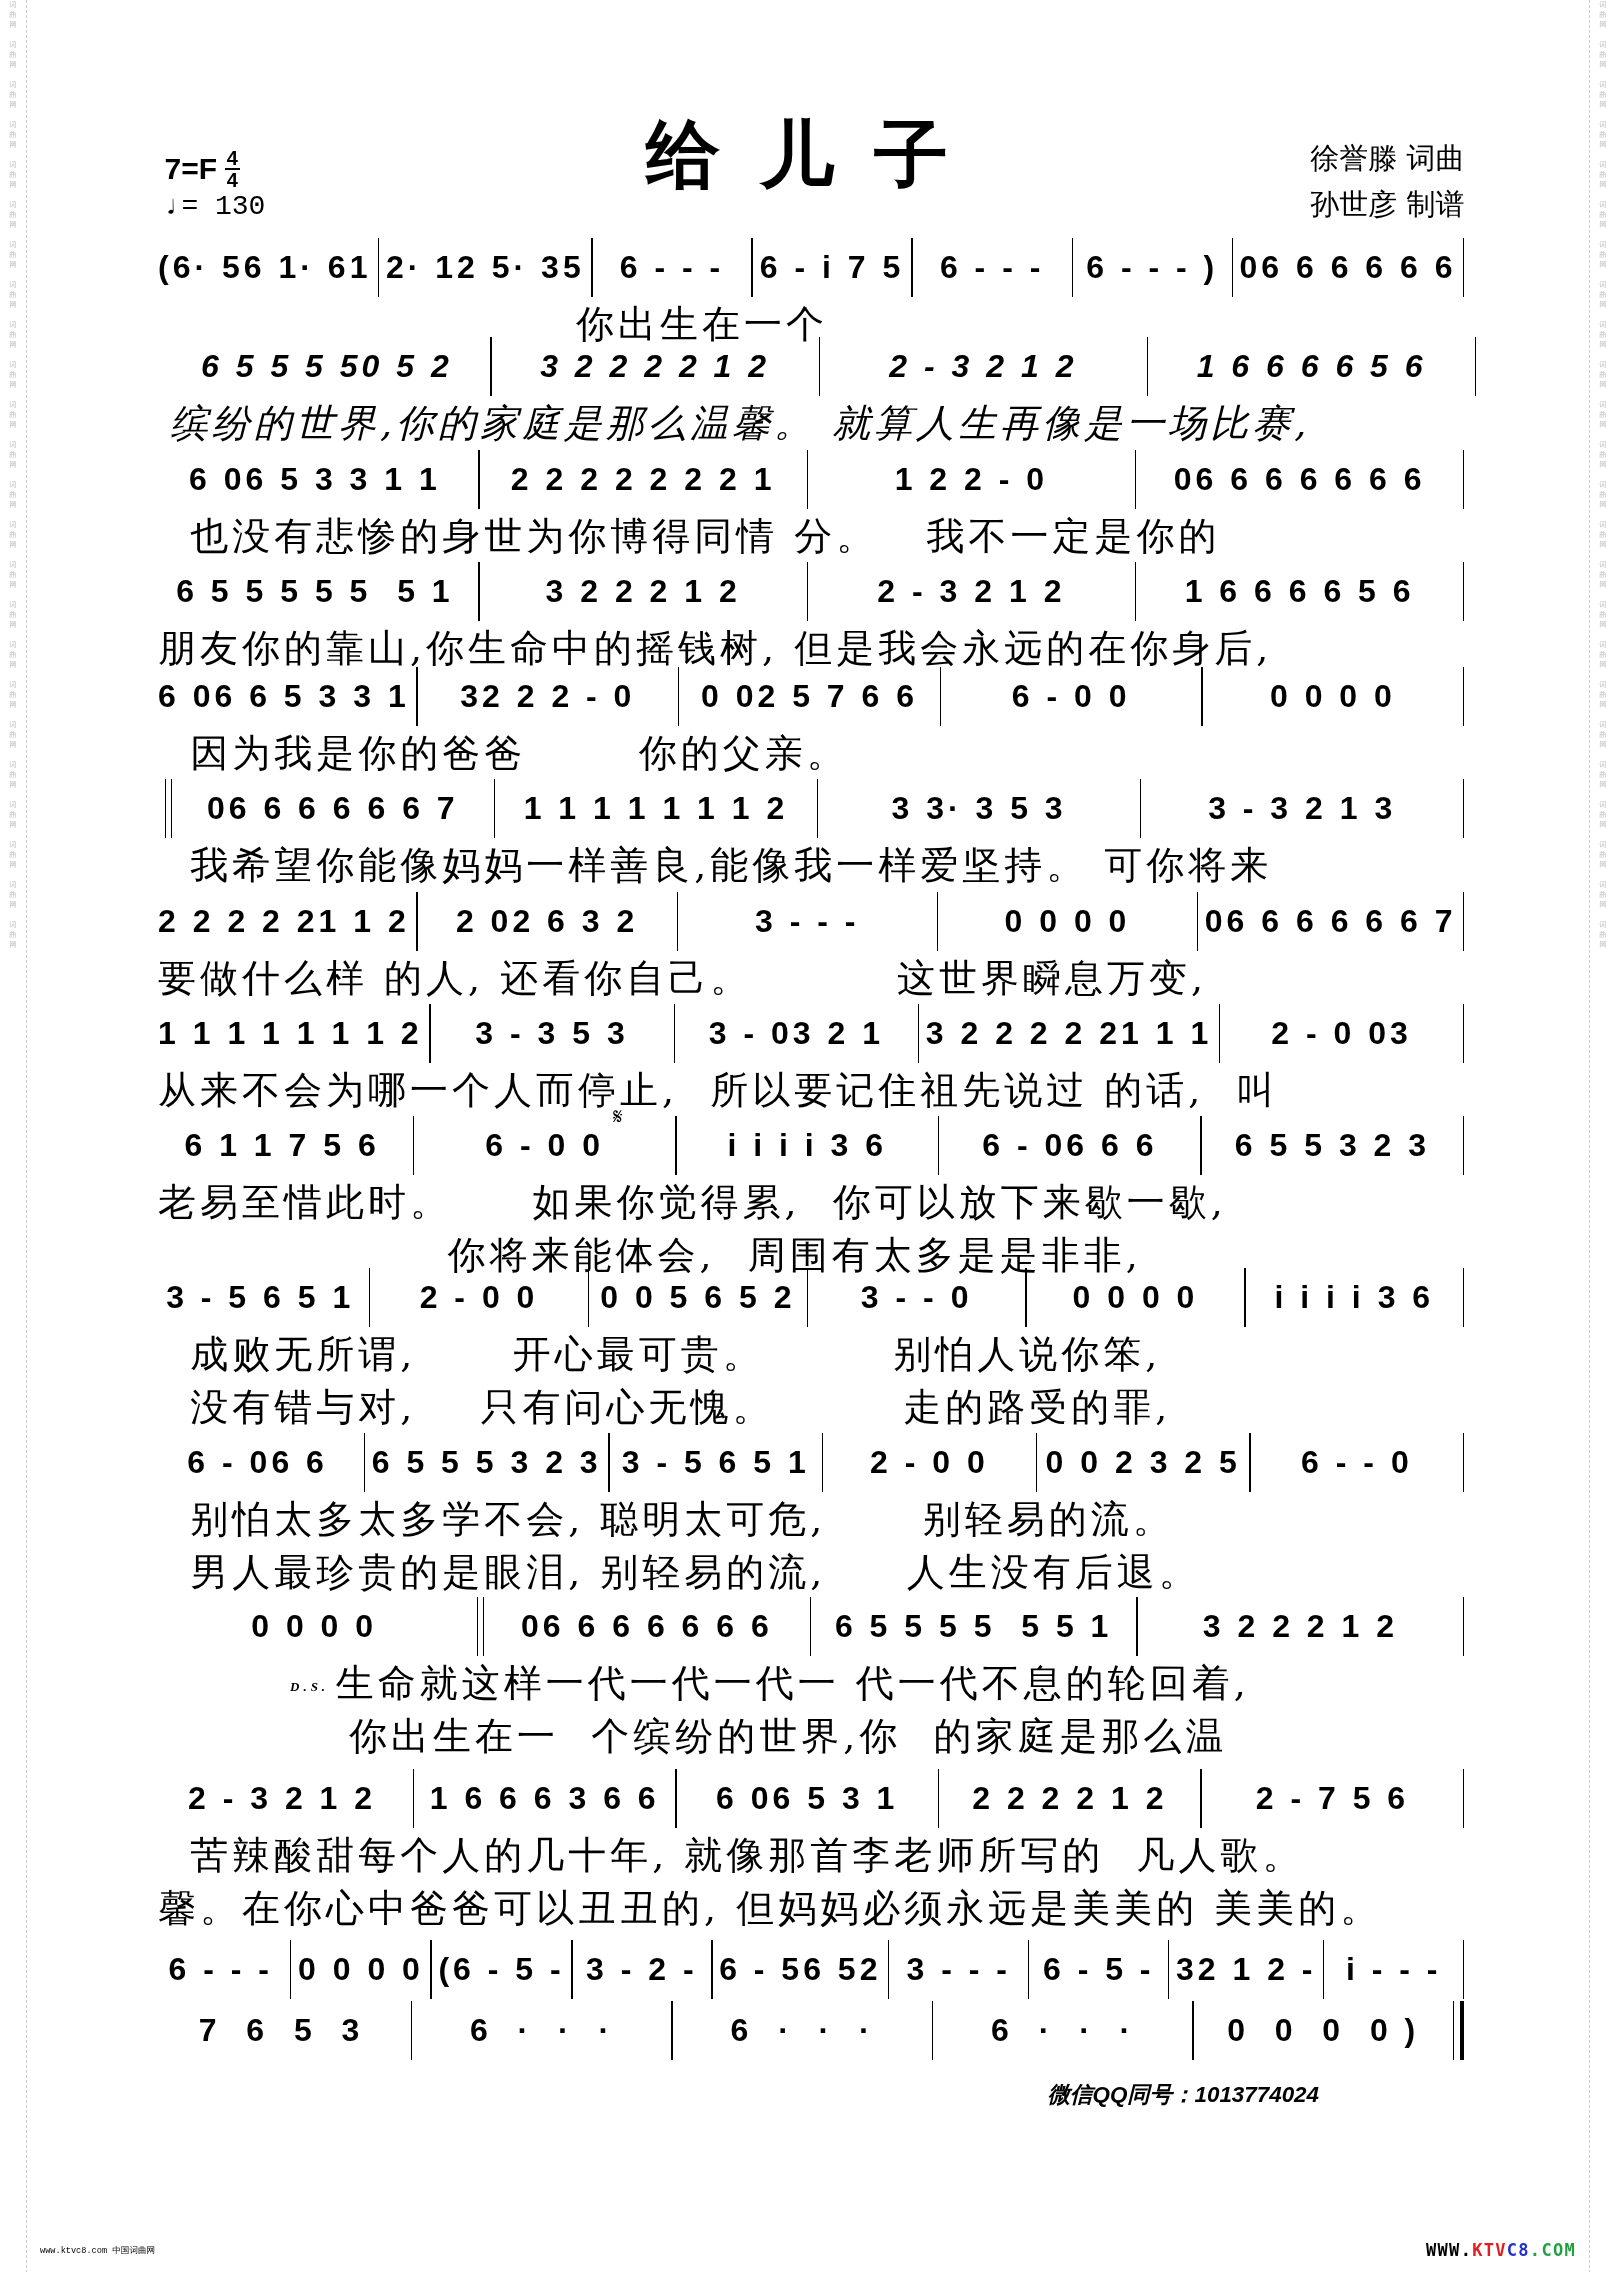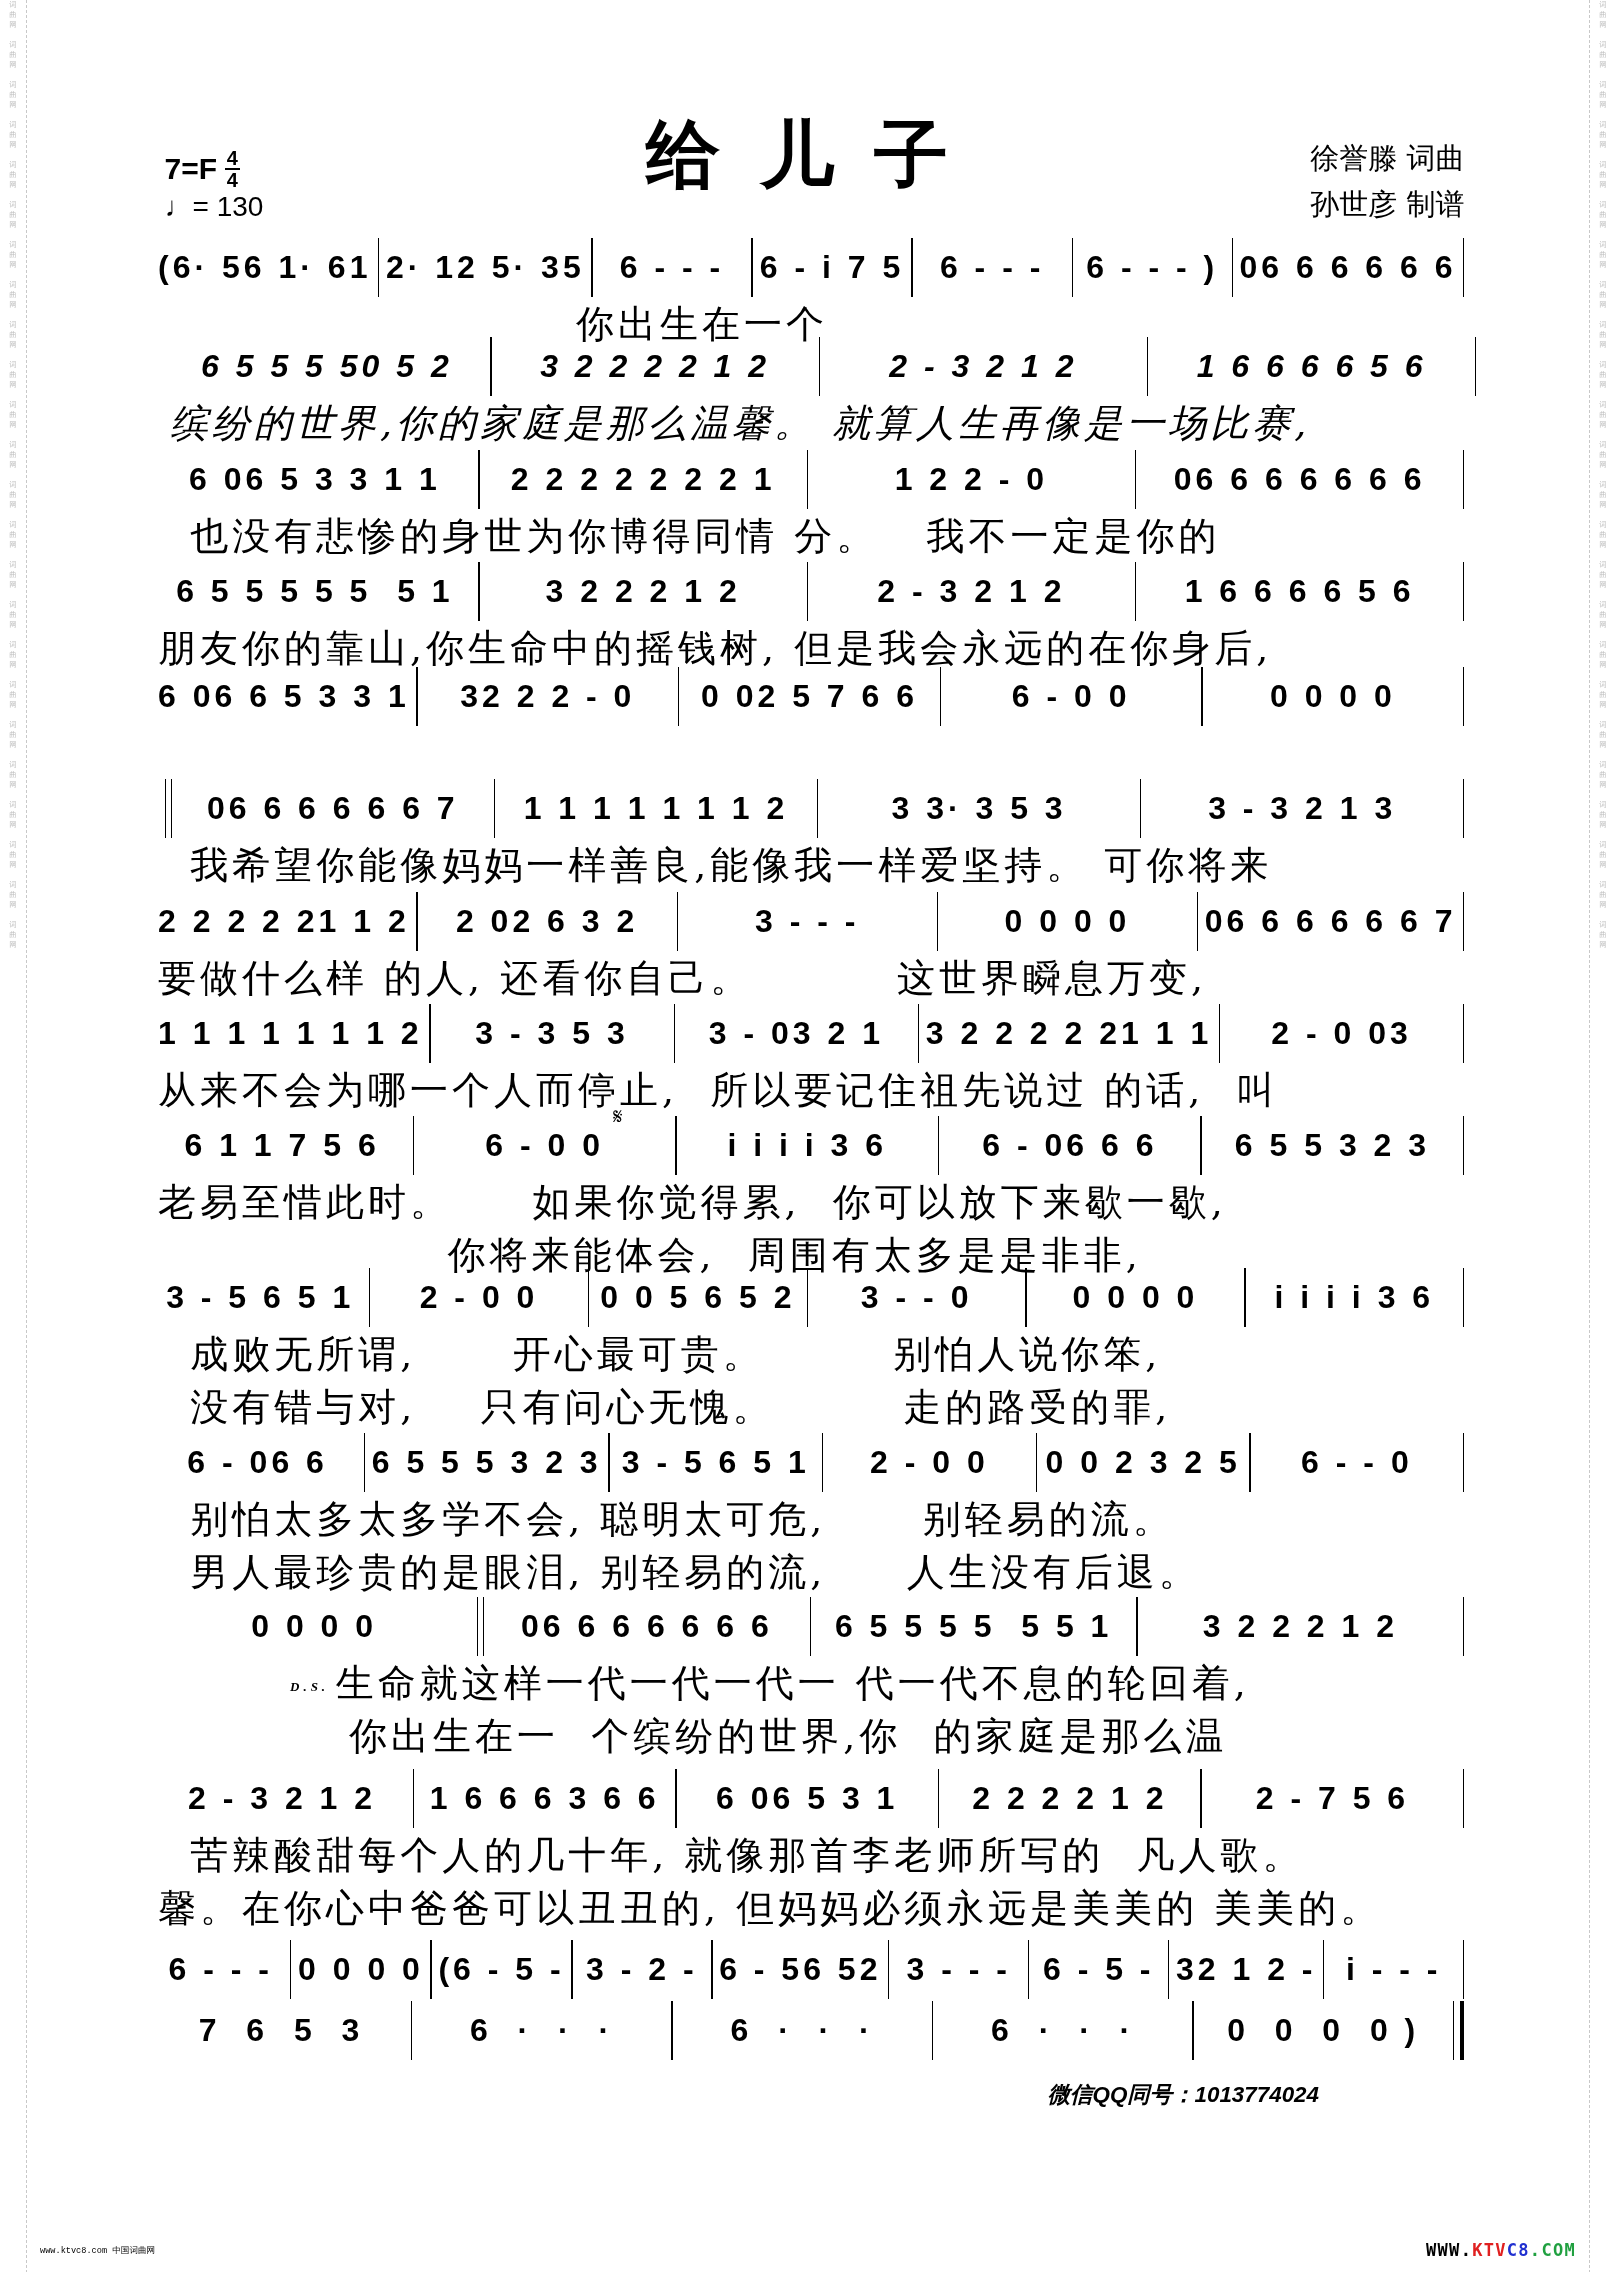--- a/index.html
+++ b/index.html
@@ -12,21 +12,21 @@
   .margin.right { right: 0; border-left: 1.3px dashed #c8c8c8; }
   .margin .wm { margin-bottom: 10px; display: flex; flex-direction: column; align-items: center; }
   .page { position: absolute; left: 158px; top: 0; width: 1313px; }
 
   .header { position: relative; height: 237px; }
   .key { position: absolute; left: 6.6px; top: 148px; font-family: "Liberation Sans", sans-serif;
          font-weight: bold; font-size: 30px; display: flex; align-items: center; }
   .frac { display: inline-flex; flex-direction: column; align-items: center; margin-left: 8px;
           font-size: 20px; line-height: 20px; }
   .frac .bar { width: 14.5px; height: 2px; background: #000; }
-  .tempo { position: absolute; left: 6.6px; top: 191px; font-family: Liberation Sans, sans-serif;
+  .tempo { position: absolute; left: 6.6px; top: 191px; font-family: Liberation Mono, monospace;
            font-size: 28px; }
   .title { position: absolute; left: 488px; top: 106px; font-size: 74px; font-weight: bold;
            letter-spacing: 40px; font-family: "DejaVu Serif", serif; }
   .credits { position: absolute; right: 6.6px; top: 135px; font-size: 29px; line-height: 46px;
              text-align: left; font-family: "DejaVu Sans", sans-serif; }
 
   .system { position: relative; margin-top: 0; }
   .notes { height: 61px; display: flex; align-items: center;
            font-family: "Liberation Sans", sans-serif; font-weight: bold; font-size: 32px;
            white-space: pre; letter-spacing: 4px; }
@@ -326,20 +326,21 @@
       <div class="system" style="position: absolute; top: 449px; left: 0px; width: 1313px;">
         <div class="notes"><span class="seg" style="flex: 1 1 0%; justify-content: space-around;">6 06 5 3 3 1 1</span><span class="bl"></span><span class="seg" style="flex: 1 1 0%; justify-content: space-around;">2 2 2 2 2 2 2 1</span><span class="bl"></span><span class="seg" style="flex: 1 1 0%; justify-content: space-around;">1 2 2 - 0</span><span class="bl"></span><span class="seg" style="flex: 1 1 0%; justify-content: space-around;">06 6 6 6 6 6 6</span><span class="bl"></span></div>
         <div class="lyric"><span>  也没有悲惨的身世为你博得同情 分。   我不一定是你的</span></div>
       </div>
       <div class="system" style="position: absolute; top: 561px; left: 0px; width: 1313px;">
         <div class="notes"><span class="seg" style="flex: 1 1 0%; justify-content: space-around;">6 5 5 5 5 5  5 1</span><span class="bl"></span><span class="seg" style="flex: 1 1 0%; justify-content: space-around;">3 2 2 2 1 2</span><span class="bl"></span><span class="seg" style="flex: 1 1 0%; justify-content: space-around;">2 - 3 2 1 2</span><span class="bl"></span><span class="seg" style="flex: 1 1 0%; justify-content: space-around;">1 6 6 6 6 5 6</span><span class="bl"></span></div>
         <div class="lyric"><span>朋友你的靠山,你生命中的摇钱树, 但是我会永远的在你身后,</span></div>
       </div>
       <div class="system" style="position: absolute; top: 666px; left: 0px; width: 1313px;">
         <div class="notes"><span class="seg" style="flex: 1 1 0%; justify-content: space-around;">6 06 6 5 3 3 1</span><span class="bl"></span><span class="seg" style="flex: 1 1 0%; justify-content: space-around;">32 2 2 - 0</span><span class="bl"></span><span class="seg" style="flex: 1 1 0%; justify-content: space-around;">0 02 5 7 6 6</span><span class="bl"></span><span class="seg" style="flex: 1 1 0%; justify-content: space-around;">6 - 0 0</span><span class="bl"></span><span class="seg" style="flex: 1 1 0%; justify-content: space-around;">0 0 0 0</span><span class="bl"></span></div>
+        <div class="lyric"><span>  因为我是你的爸爸       你的父亲。</span></div>
       </div>
       <div class="system" style="position: absolute; top: 778px; left: 0px; width: 1313px;">
         <div class="notes"><span class="thin2"></span><span class="seg" style="flex: 1 1 0%; justify-content: space-around;">06 6 6 6 6 6 7</span><span class="bl"></span><span class="seg" style="flex: 1 1 0%; justify-content: space-around;">1 1 1 1 1 1 1 2</span><span class="bl"></span><span class="seg" style="flex: 1 1 0%; justify-content: space-around;">3 3· 3 5 3</span><span class="bl"></span><span class="seg" style="flex: 1 1 0%; justify-content: space-around;">3 - 3 2 1 3</span><span class="bl"></span></div>
         <div class="lyric"><span>  我希望你能像妈妈一样善良,能像我一样爱坚持。 可你将来</span></div>
       </div>
       <div class="system" style="position: absolute; top: 891px; left: 0px; width: 1313px;">
         <div class="notes"><span class="seg" style="flex: 1 1 0%; justify-content: space-around;">2 2 2 2 21 1 2</span><span class="bl"></span><span class="seg" style="flex: 1 1 0%; justify-content: space-around;">2 02 6 3 2</span><span class="bl"></span><span class="seg" style="flex: 1 1 0%; justify-content: space-around;">3 - - -</span><span class="bl"></span><span class="seg" style="flex: 1 1 0%; justify-content: space-around;">0 0 0 0</span><span class="bl"></span><span class="seg" style="flex: 1 1 0%; justify-content: space-around;">06 6 6 6 6 6 7</span><span class="bl"></span></div>
         <div class="lyric"><span>要做什么样 的人, 还看你自己。         这世界瞬息万变,</span></div>
       </div>
       <div class="system" style="position: absolute; top: 1003px; left: 0px; width: 1313px;">

